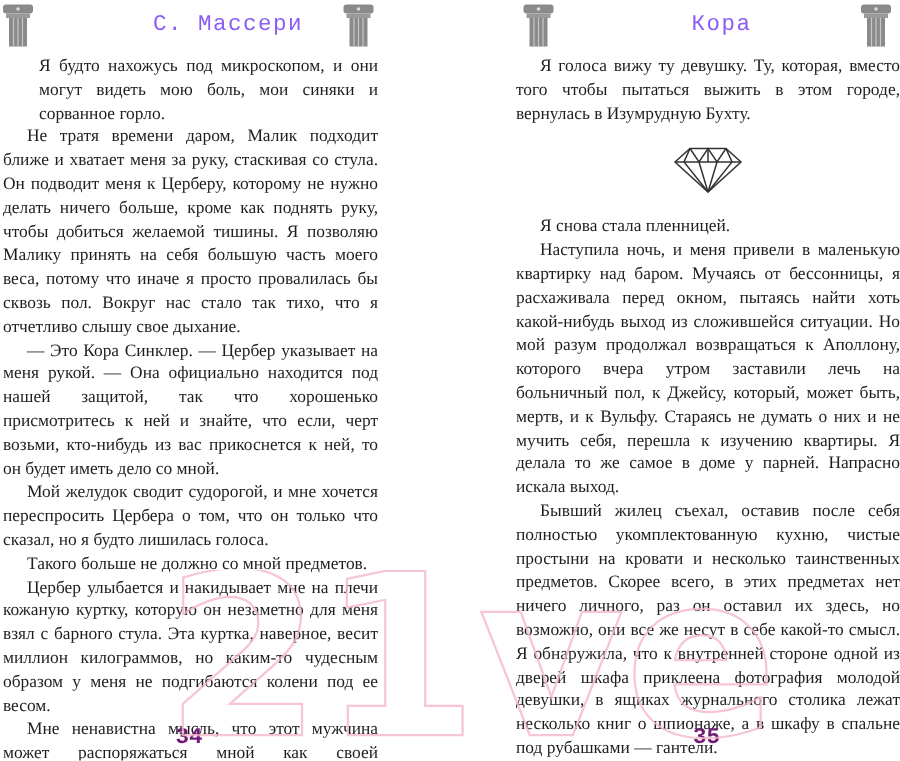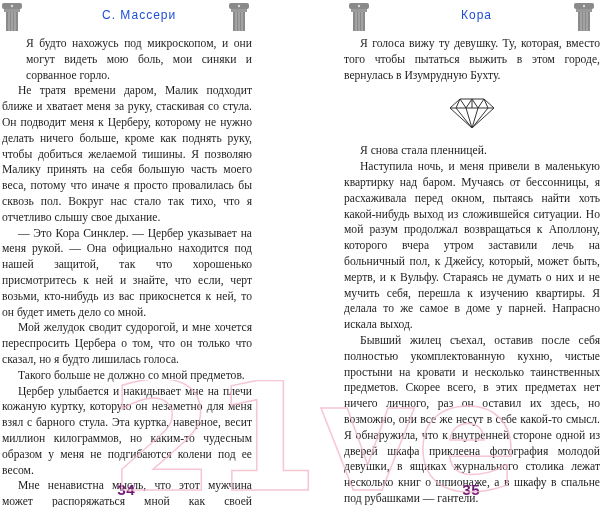--- a/index.html
+++ b/index.html
@@ -7,22 +7,22 @@
     width: 600px; height: 507px; overflow: hidden; position: relative;
     background: #ffffff;
     font-family: "Liberation Serif", "DejaVu Serif", serif;
     color: #1e1e1e;
   }
   .page { position: absolute; top: 0; height: 507px; }
   .page.left { left: 0; width: 300px; }
   .page.right { left: 300px; width: 300px; }
   .column-ornament { position: absolute; top: 2px; width: 22px; height: 30px; }
   .running-head {
-    position: absolute; top: 8px; font-family: Liberation Sans, sans-serif;
-    font-size: 12px; letter-spacing: 1px; color: #1d4ed8;
+    position: absolute; top: 8px; font-family: Liberation Mono, monospace;
+    font-size: 15px; letter-spacing: 1px; color: #8b5cf6;
   }
   .text-block {
     position: absolute; top: 36px;
     font-size: 11.6px; line-height: 15.8px; text-align: justify;
     hyphens: manual;
   }
   .page.left .text-block { left: 2px; width: 250px; }
   .page.right .text-block { left: 44px; width: 256px; }
   .text-block p { margin: 0; text-indent: 16px; }
   .text-block p.noindent { text-indent: 0; margin-left: 24px; }

